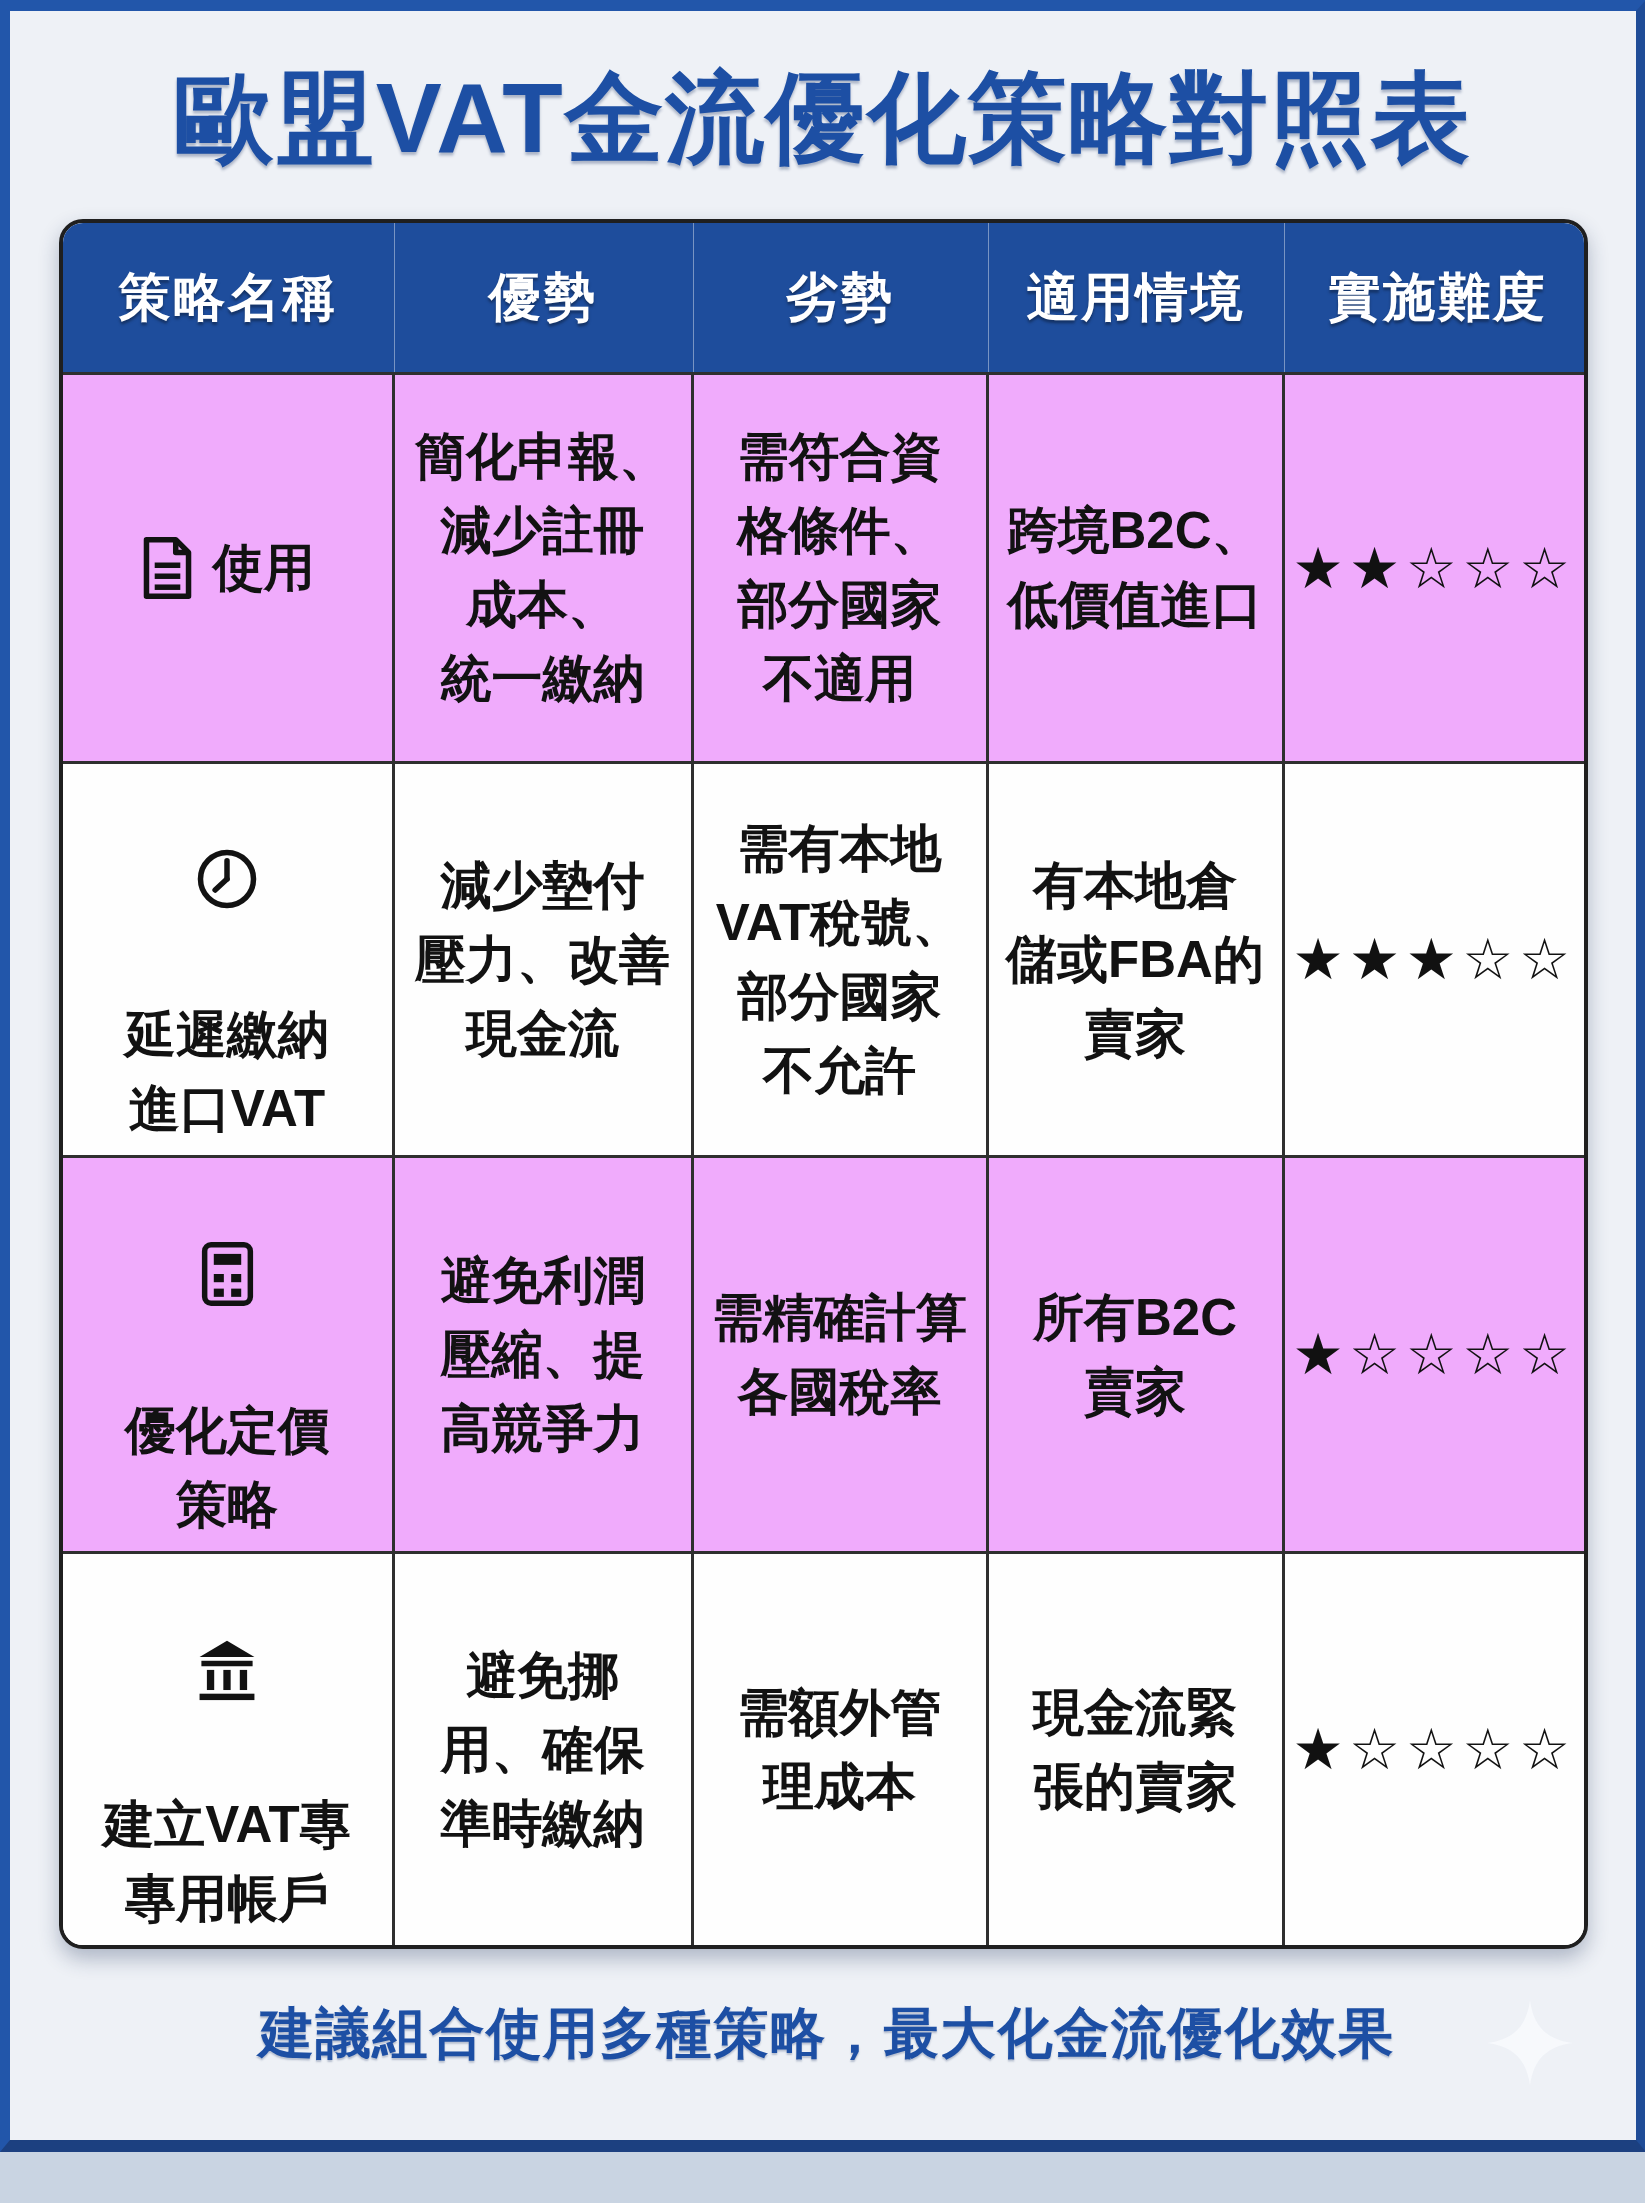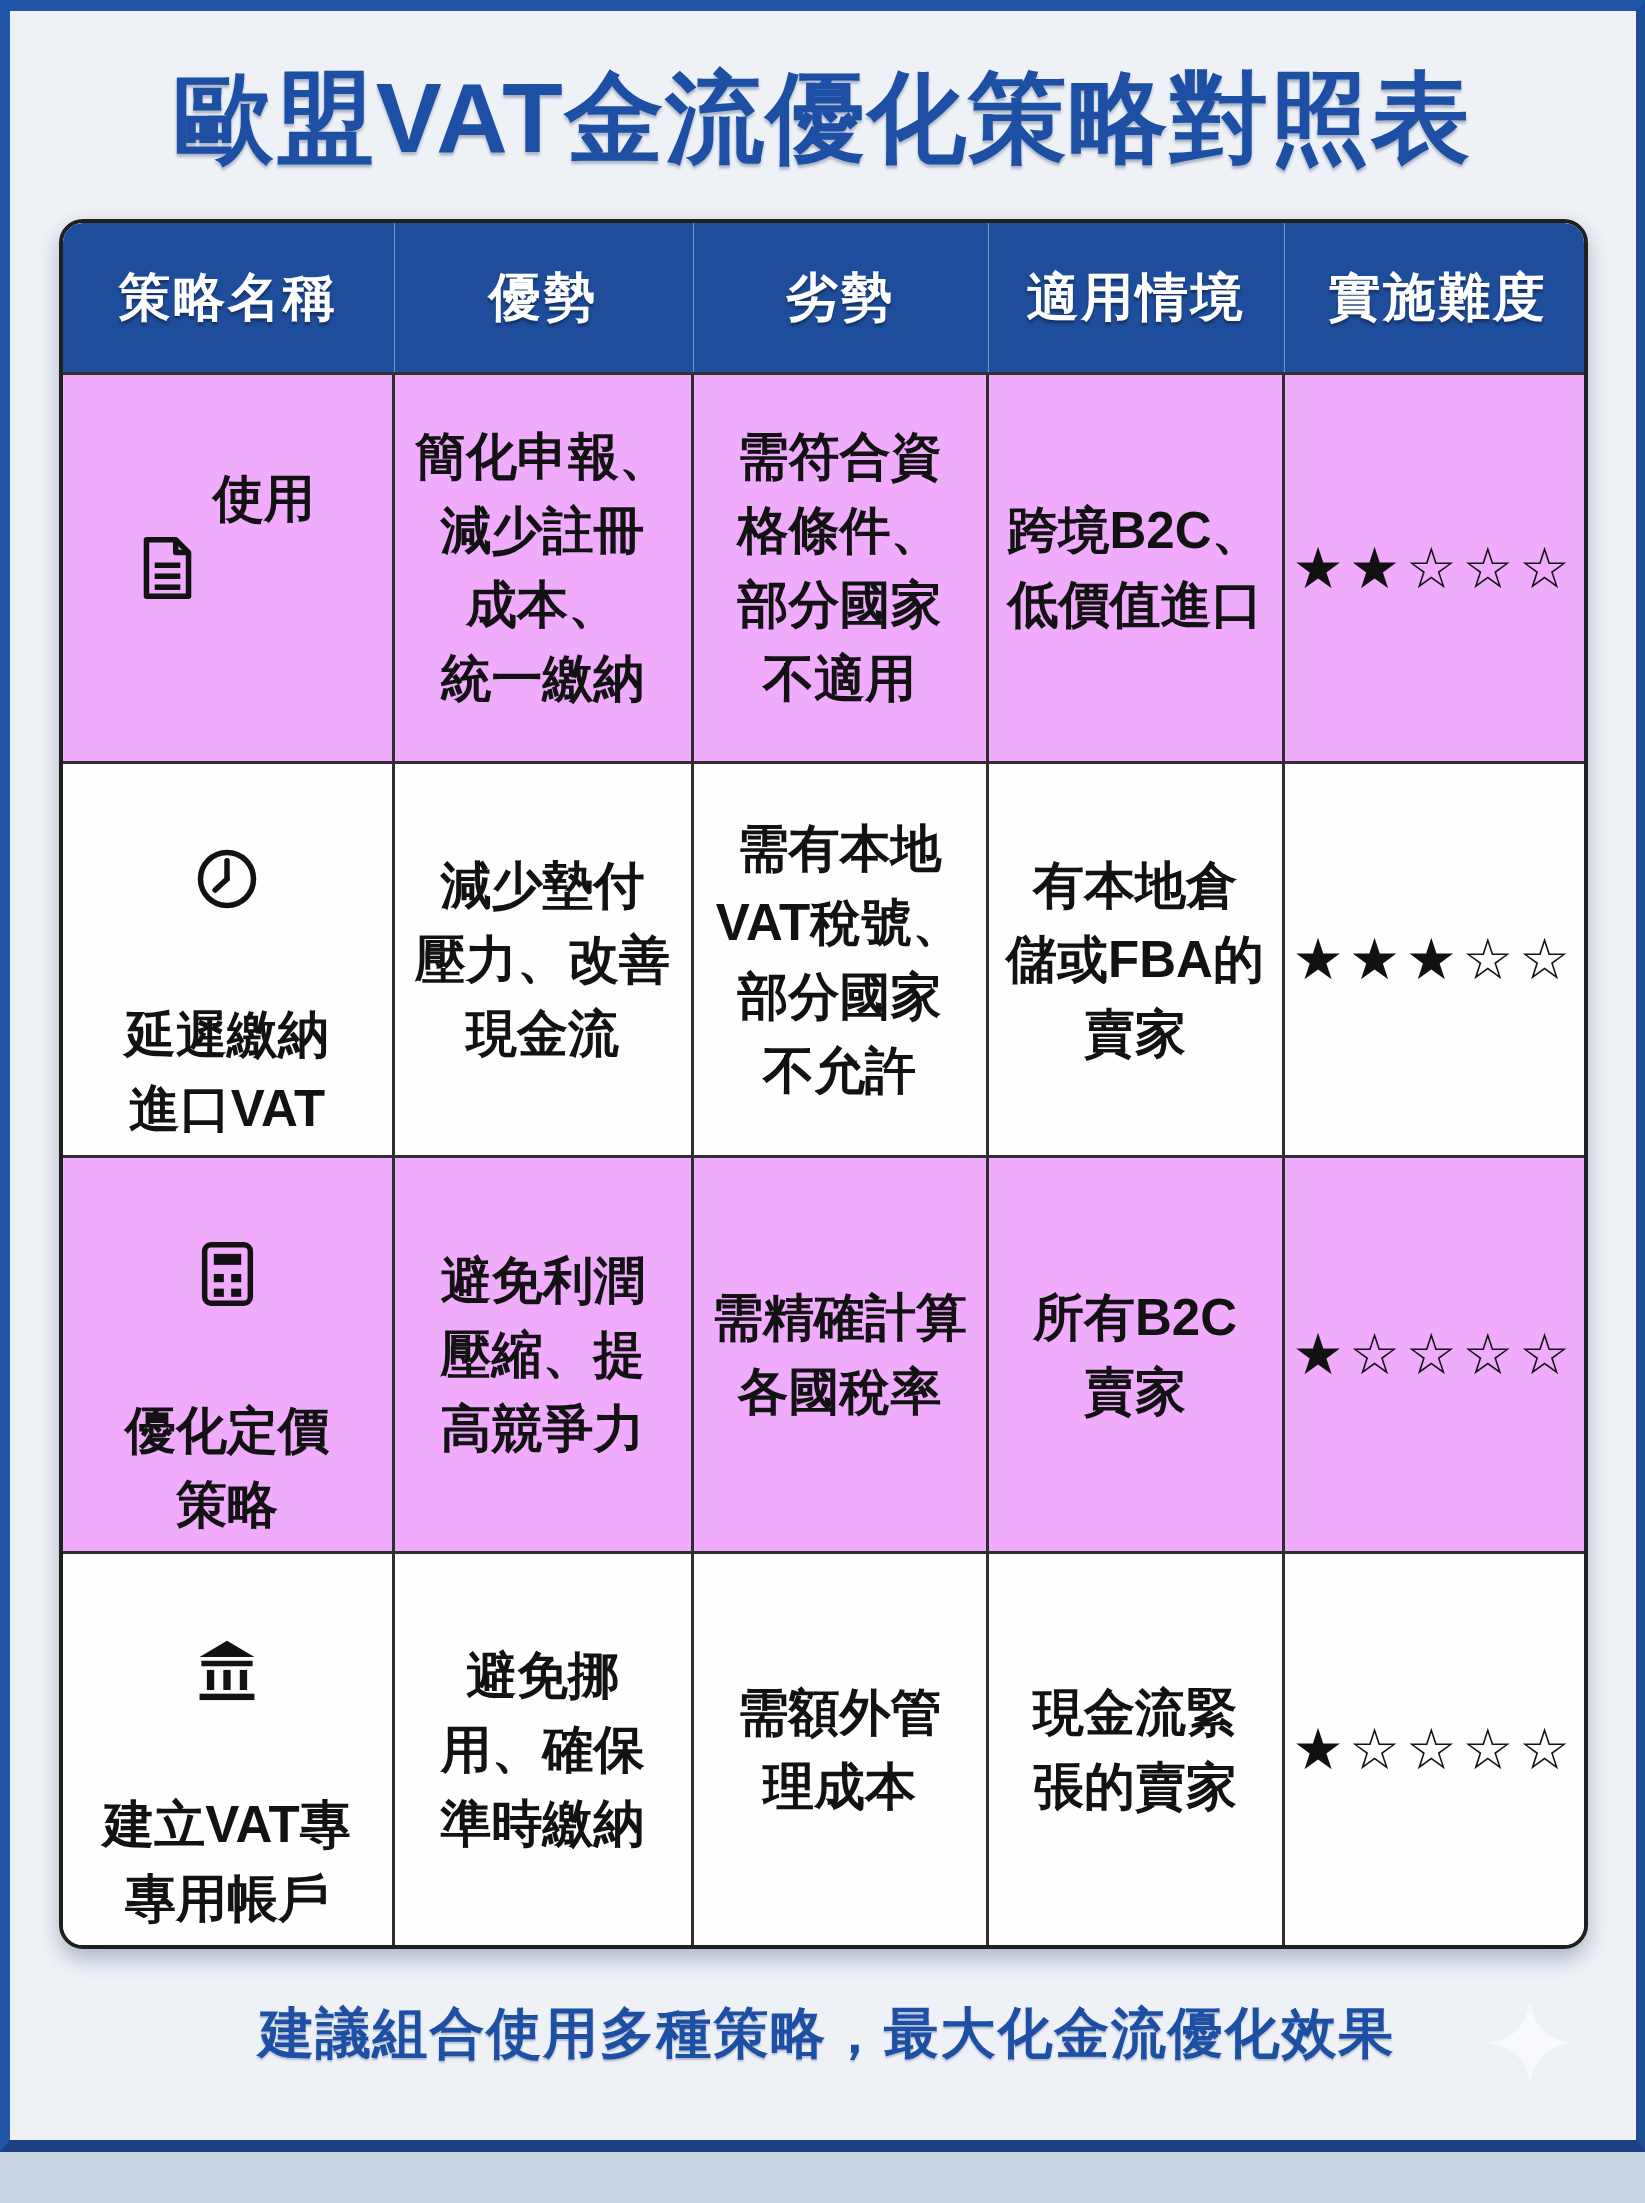--- a/index.html
+++ b/index.html
@@ -61,21 +61,21 @@
     white-space:pre-line;
     color:#121212;
   }
   .body-row .cell:last-child{border-right:none;}
   .row-alt .cell{background:#f0abfc;}
   .row-plain .cell{background:#fefefe;}
   .adv{color:#27a264;}
   .dis{color:#dda228;}
   .stars{font-size:57px;letter-spacing:5.5px;color:#111;white-space:nowrap;}
   .name-cell{font-size:52px;color:#121212;}
-  .name-top{display:flex;align-items:flex-start;justify-content:center;gap:16.5px;}
+  .name-top{display:flex;align-items:center;justify-content:center;gap:16.5px;}
   .icon-block{margin-bottom:13px;}
   .icon svg{display:block;}
   .footer-note{
     margin-top:48px;
     text-align:center;
     font-size:55px;
     color:#1d4fa4;
     letter-spacing:1.8px;
     text-shadow:0 1.8px 1.8px rgba(15,40,90,.25);
     padding-left:8px;

